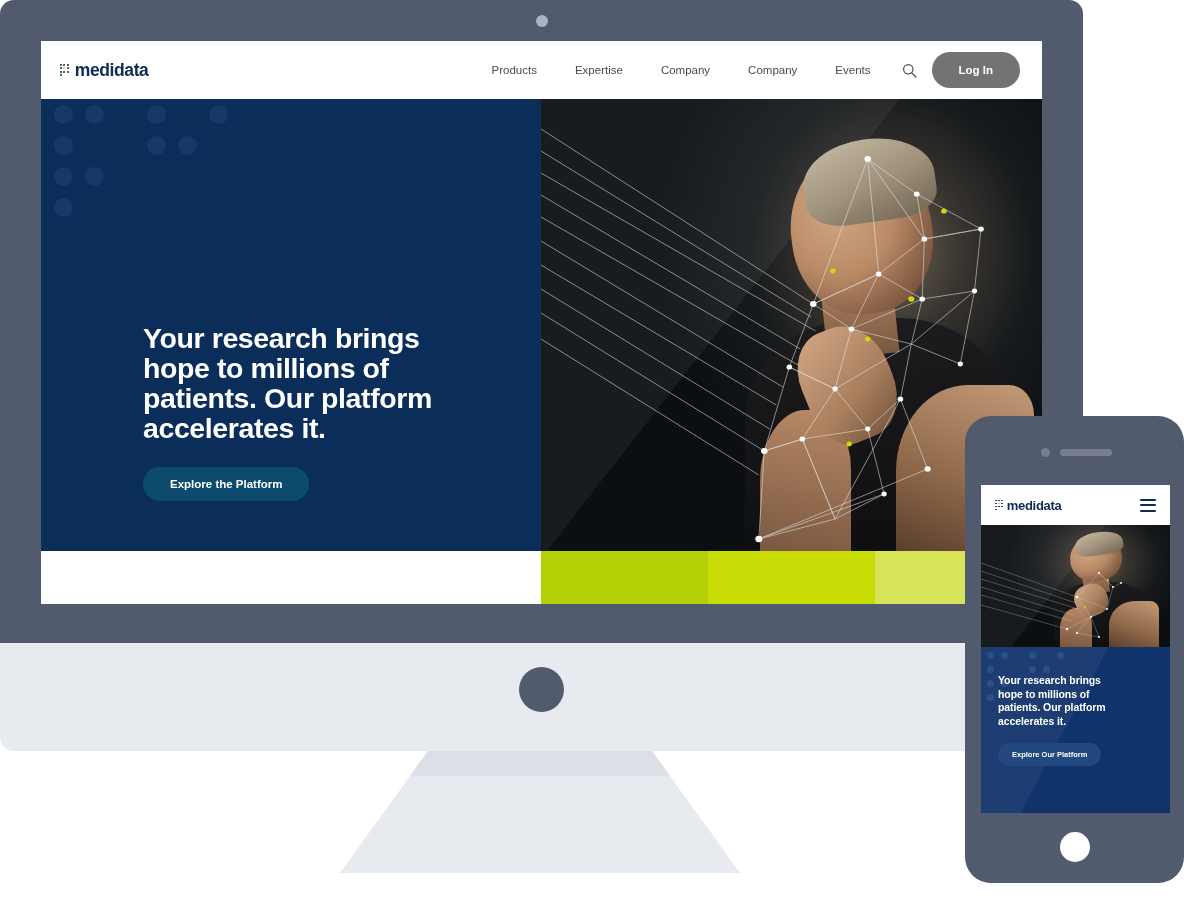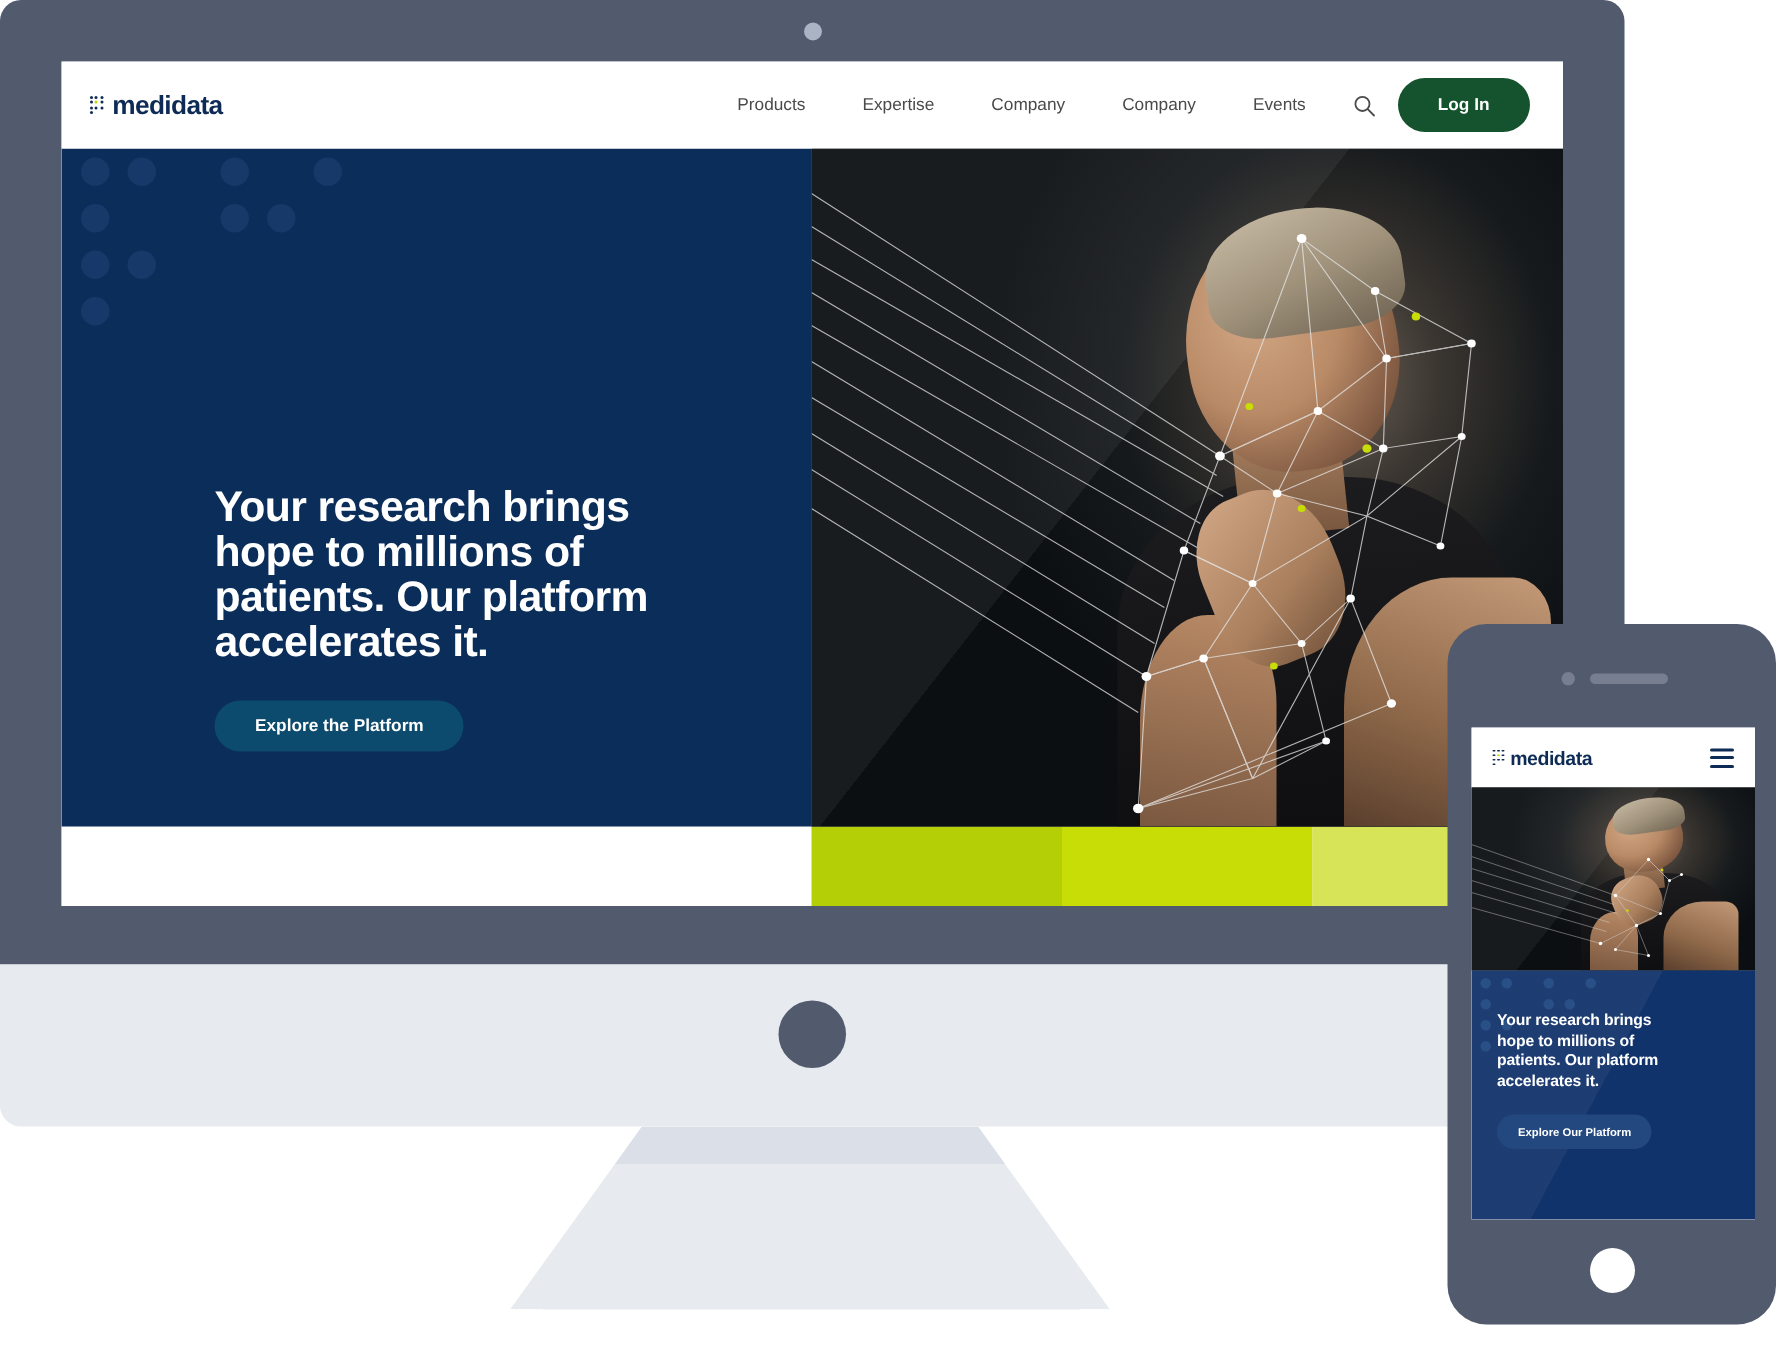--- a/index.html
+++ b/index.html
@@ -122,21 +122,21 @@
     cursor: pointer;
     white-space: nowrap;
   }
   .search-btn {
     margin: 0 14px 0 12px;
     width: 16px; height: 16px;
     cursor: pointer;
     display: flex; align-items: center; justify-content: center;
   }
   .login-btn {
-    background: #14532d;
+    background: #737373;
     color: #ffffff;
     font-size: 11.5px;
     font-weight: 700;
     border: none;
     border-radius: 20px;
     padding: 12px 27px;
     cursor: pointer;
     font-family: "Liberation Sans", sans-serif;
     text-align: right;
   }

